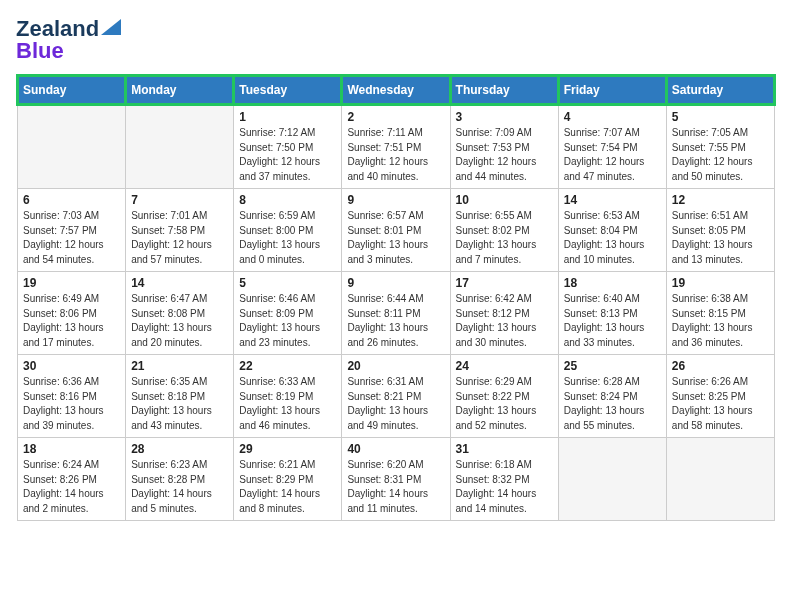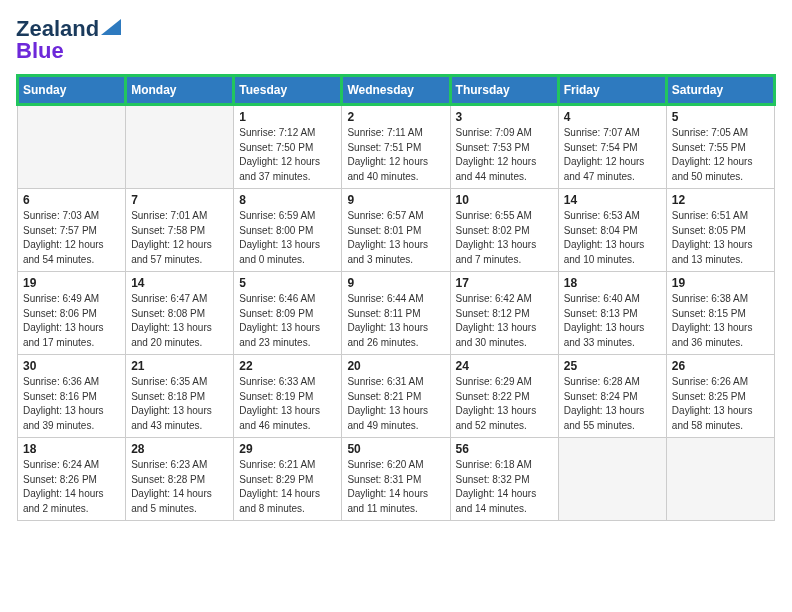--- a/index.html
+++ b/index.html
@@ -222,24 +222,24 @@
         </td>
         <td>
           <span class="day-num">28</span>
           <div class="day-detail">Sunrise: 6:23 AM<br>Sunset: 8:28 PM<br>Daylight: 14 hours and 5 minutes.</div>
         </td>
         <td>
           <span class="day-num">29</span>
           <div class="day-detail">Sunrise: 6:21 AM<br>Sunset: 8:29 PM<br>Daylight: 14 hours and 8 minutes.</div>
         </td>
         <td>
-          <span class="day-num">50</span>
+          <span class="day-num">40</span>
           <div class="day-detail">Sunrise: 6:20 AM<br>Sunset: 8:31 PM<br>Daylight: 14 hours and 11 minutes.</div>
         </td>
         <td>
-          <span class="day-num">56</span>
+          <span class="day-num">31</span>
           <div class="day-detail">Sunrise: 6:18 AM<br>Sunset: 8:32 PM<br>Daylight: 14 hours and 14 minutes.</div>
         </td>
         <td class="empty"></td>
         <td class="empty"></td>
       </tr>
     </tbody>
 </table>
 
 </body></html>

